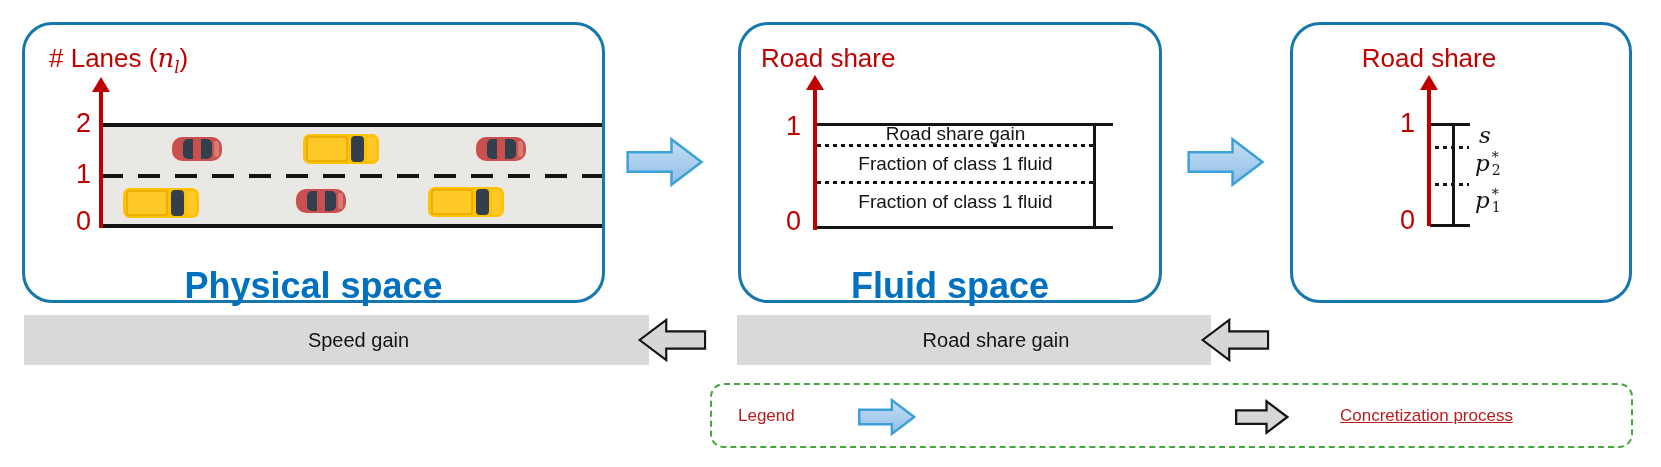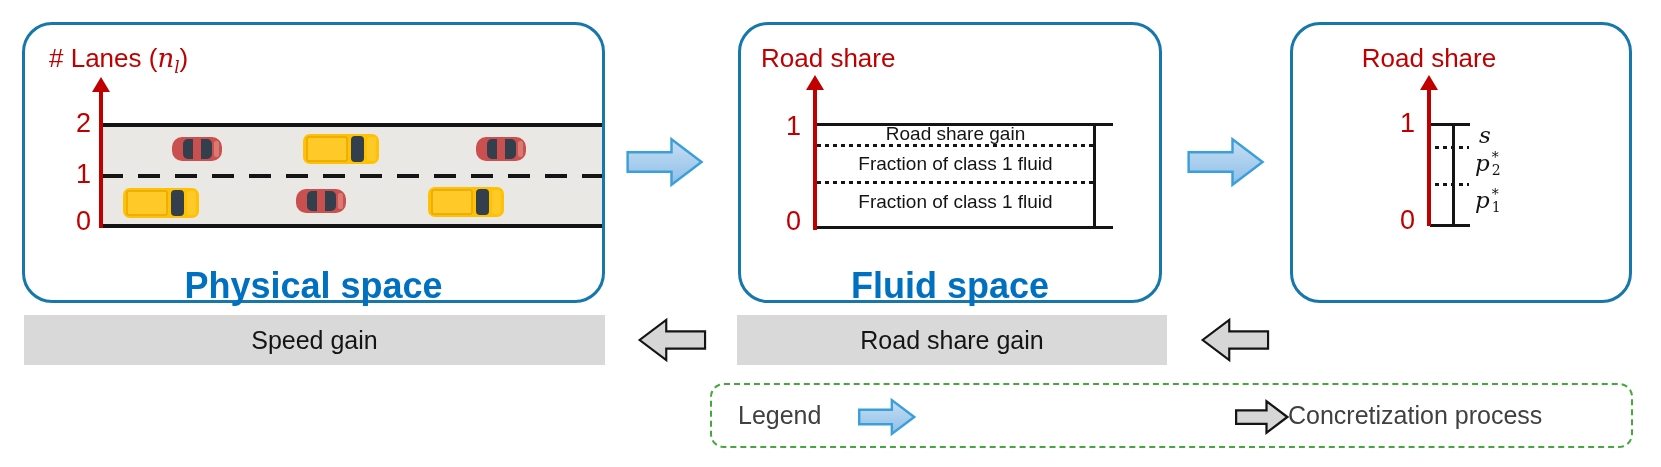--- a/index.html
+++ b/index.html
@@ -23,26 +23,26 @@
   
   .hline{position:absolute;height:3px;background:#141414;}
   .vline{position:absolute;width:3px;background:#141414;}
   .dotline{position:absolute;height:3px;background:repeating-linear-gradient(90deg,#141414 0 4px,transparent 4px 8px);}
   .fband{position:absolute;left:75px;width:279px;display:flex;align-items:center;justify-content:center;font-size:19px;color:#141414;white-space:nowrap;}
   
   .sband{position:absolute;height:32px;display:flex;align-items:center;font-size:23px;color:#141414;font-family:"DejaVu Serif",serif;}
   .sband .mvar{font-size:23px;}
   .supsub{display:inline-flex;flex-direction:column;align-items:flex-start;line-height:0.9;font-size:14px;font-style:normal;margin-left:2px;transform:translateY(1px);}
   
-  .gbar{position:absolute;top:315px;height:50px;background:#D9D9D9;display:flex;align-items:center;justify-content:center;font-size:25px;color:#141414;}
+  .gbar{position:absolute;top:315px;height:50px;background:#D9D9D9;display:flex;align-items:center;justify-content:center;font-size:20px;color:#141414;padding-left:44px;}
   
   .arrow{position:absolute;}
   
   .legend-box{position:absolute;left:710px;top:383px;width:923px;height:65px;border:2.5px dashed #46A83C;border-radius:14px;box-sizing:border-box;background:#fff;}
-  .legend-text{position:absolute;top:0;height:100%;display:flex;align-items:center;font-size:25px;color:#404040;white-space:nowrap;}
+  .legend-text{position:absolute;top:0;height:100%;display:flex;align-items:center;font-size:17px;color:#b91c1c;white-space:nowrap;}
 </style>
 </head>
 <body>
 
 <svg width="0" height="0" style="position:absolute" aria-hidden="true">
   <defs>
     <linearGradient id="blueGrad" x1="0" y1="0" x2="0" y2="1">
       <stop offset="0" stop-color="#C6DFF4"></stop>
       <stop offset="1" stop-color="#8FBEE8"></stop>
     </linearGradient>
@@ -187,16 +187,16 @@
   <div class="legend-box">
     <div class="legend-text" style="left:26px;">Legend</div>
 
     <svg class="arrow" style="left:146px;top:12px;" width="58" height="40" viewBox="0 0 96 64">
       <polygon points="2,20 56,20 56,4 93,32 56,60 56,44 2,44" fill="url(#blueGrad)" stroke="#3B9FD8" stroke-width="4" stroke-linejoin="miter"></polygon>
     </svg>
 
     <svg class="arrow" style="left:523px;top:11px;" width="54" height="42" viewBox="0 0 96 64">
       <polygon points="2,20 56,20 56,4 93,32 56,60 56,44 2,44" fill="#D6D6D6" stroke="#141414" stroke-width="4" stroke-linejoin="miter"></polygon>
     </svg>
-    <div class="legend-text" style="left:576px;">Concretization process</div>
+    <div class="legend-text" style="left:628px;text-decoration:underline;">Concretization process</div>
   </div>
 
 </div>
 
 </body></html>

